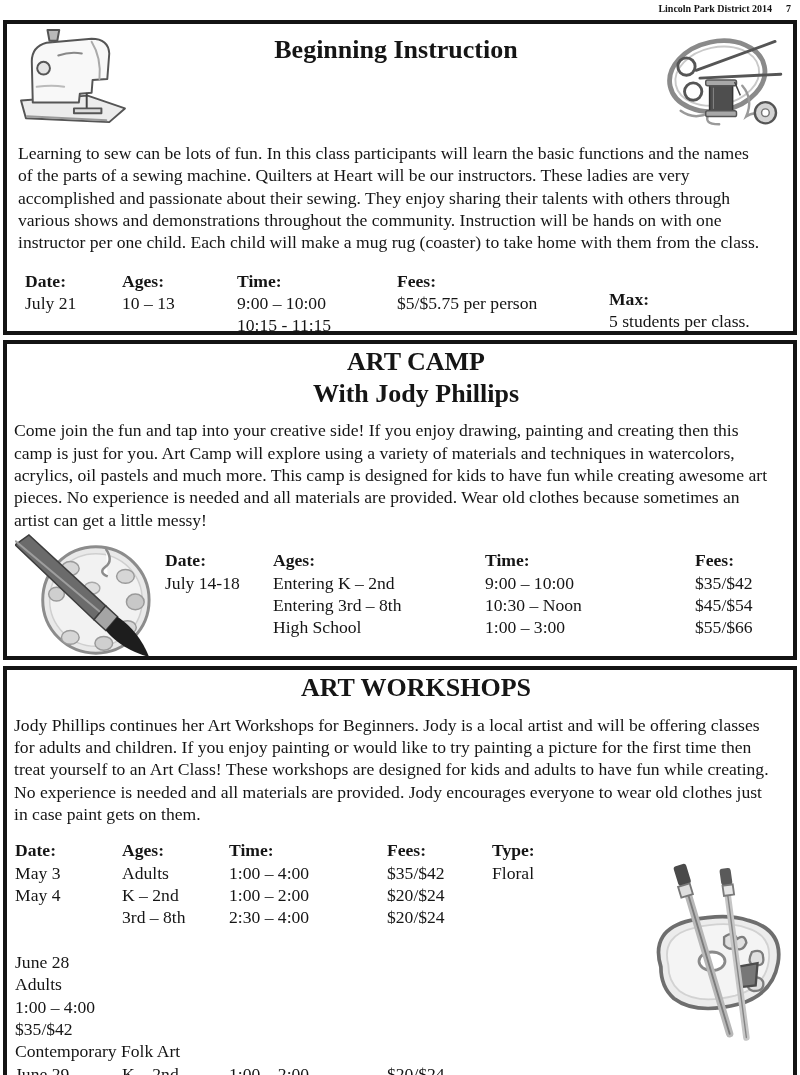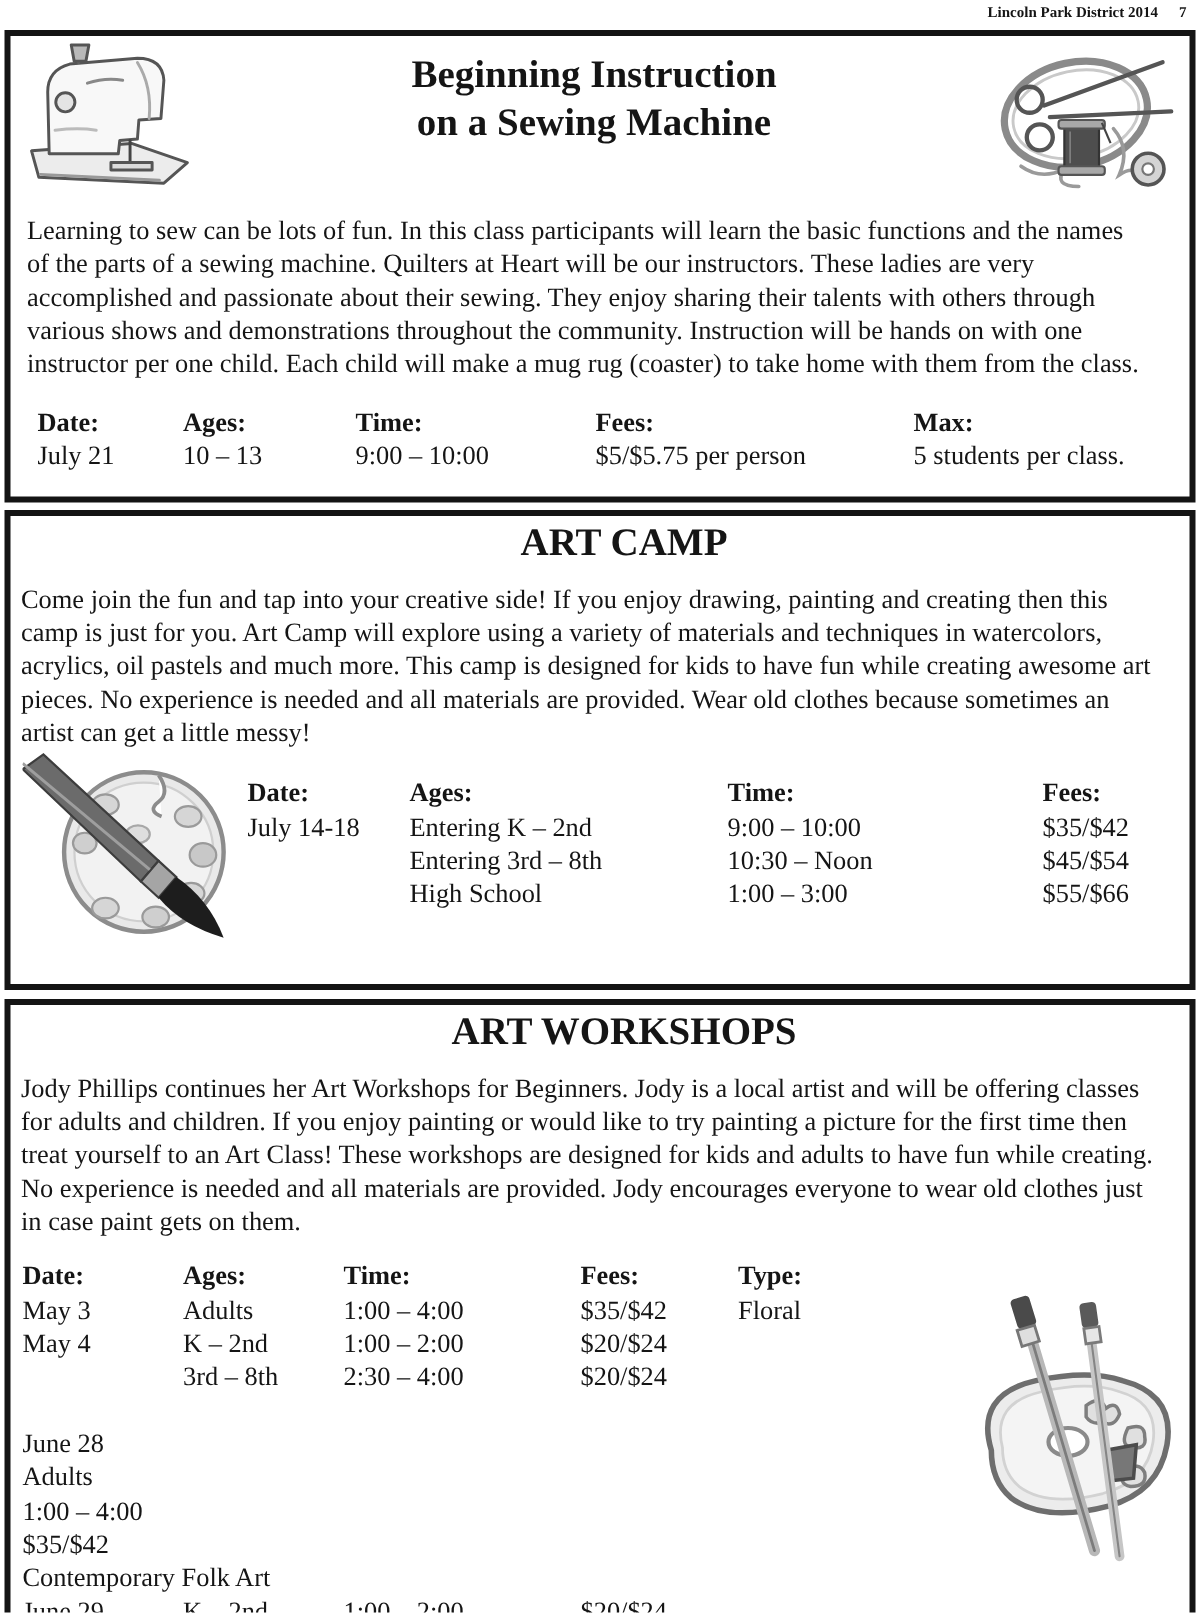--- a/index.html
+++ b/index.html
@@ -30,21 +30,21 @@
   .body-text{
     font-size:17.6px;line-height:1.27;margin:10px 16px 0 0;padding:0 11px;
     text-align:left;
   }
   #s2 .body-text,#s3 .body-text{padding:0 7px;}
 
   .cols{display:flex;font-size:17.6px;line-height:1.27;}
   .col .hdr{font-weight:bold;}
   #s1 .cols{padding-left:18px;margin-top:16px;}
   .c-w1{width:97px;}  .c-w2{width:115px;} .c-w3{width:160px;}
-  .c-w4{width:212px;} .c-w5{flex:1;}
+  .c-w4{width:212px;} .c-w5{flex:1;margin-top:18px;}
 
   .s2-bottom{display:flex;align-items:flex-start;margin-top:8px;}
   .s2-art{margin:-6px 0 0 8px;}
   #s2 .cols{margin-top:10px;}
   .c2-w1{width:108px;} .c2-w2{width:212px;} .c2-w3{width:210px;} .c2-w4{flex:1;}
 
   .s3-wrap{position:relative;margin-top:14px;}
   .wtable{font-size:17.6px;line-height:1.27;padding-left:8px;}
   .wrow{display:flex;}
   .wrow.gap{margin-top:22px;flex-direction:column;}
@@ -76,21 +76,20 @@
           <path d="M80,14 Q90,30 88,52" fill="none" stroke="#aaa"></path>
           <line x1="75" y1="67" x2="75" y2="82" stroke="#444"></line>
           <rect x="62" y="82" width="28" height="5" fill="#dcdcdc"></rect>
           <path d="M24,60 Q40,58 52,60" fill="none" stroke="#bbb"></path>
           <path d="M14,90 L95,94" fill="none" stroke="#999"></path>
         </g>
       </svg>
     </div>
     <h1 class="title">
       <span>Beginning Instruction</span><br>
-      <span>on a Sewing Machine</span>
     </h1>
     <div class="art">
       <svg width="126" height="104" viewBox="0 0 130 108">
         <g fill="none" stroke="#777" stroke-width="2.5" stroke-linecap="round">
           <ellipse cx="58" cy="50" rx="50" ry="36" transform="rotate(-12 58 50)" stroke="#8a8a8a" stroke-width="5"></ellipse>
           <ellipse cx="58" cy="50" rx="44" ry="30" transform="rotate(-12 58 50)" stroke="#c9c9c9" stroke-width="2"></ellipse>
           <path d="M36,44 L118,14" stroke="#555" stroke-width="3"></path>
           <path d="M40,52 L124,48" stroke="#555" stroke-width="3"></path>
           <circle cx="26" cy="40" r="9" stroke="#555" stroke-width="3"></circle>
           <circle cx="33" cy="66" r="9" stroke="#555" stroke-width="3"></circle>
@@ -115,35 +114,37 @@
       <div class="hdr">Date:</div>
       <div class="line">July 21</div>
     </div>
     <div class="col c-w2">
       <div class="hdr">Ages:</div>
       <div class="line">10 – 13</div>
     </div>
     <div class="col c-w3">
       <div class="hdr">Time:</div>
       <div class="line">9:00 – 10:00</div>
+      <div class="line">10:15 - 11:15</div>
     </div>
     <div class="col c-w4">
       <div class="hdr">Fees:</div>
       <div class="line">$5/$5.75 per person</div>
     </div>
     <div class="col c-w5">
       <div class="hdr">Max:</div>
       <div class="line">5 students per class.</div>
     </div>
   </div>
 </section>
 
 <section class="box" id="s2">
   <h1 class="title two">
     <span>ART CAMP</span><br>
+    <span>With Jody Phillips</span>
   </h1>
   <p class="body-text">Come join the fun and tap into your creative side!  If you enjoy drawing, painting and creating then this camp is just for you.  Art Camp will explore using a variety of materials and techniques in watercolors, acrylics, oil pastels and much more.  This camp is designed for kids to have fun while creating awesome art pieces.  No experience is needed and all materials are provided.  Wear old clothes because sometimes an artist can get a little messy!</p>
   <div class="s2-bottom">
     <div class="art s2-art">
       <svg width="150" height="130" viewBox="0 0 152 132">
         <g>
           <circle cx="82" cy="68" r="54" fill="#e9e9e9" stroke="#8c8c8c" stroke-width="3"></circle>
           <circle cx="82" cy="68" r="47" fill="#f2f2f2" stroke="#cfcfcf" stroke-width="1.5"></circle>
           <path d="M92,16 Q100,28 92,34 Q84,40 94,44" fill="#fff" stroke="#8c8c8c" stroke-width="2.5"></path>
           <ellipse cx="56" cy="36" rx="9" ry="7" fill="#d6d6d6" stroke="#9a9a9a" stroke-width="1.5"></ellipse>

